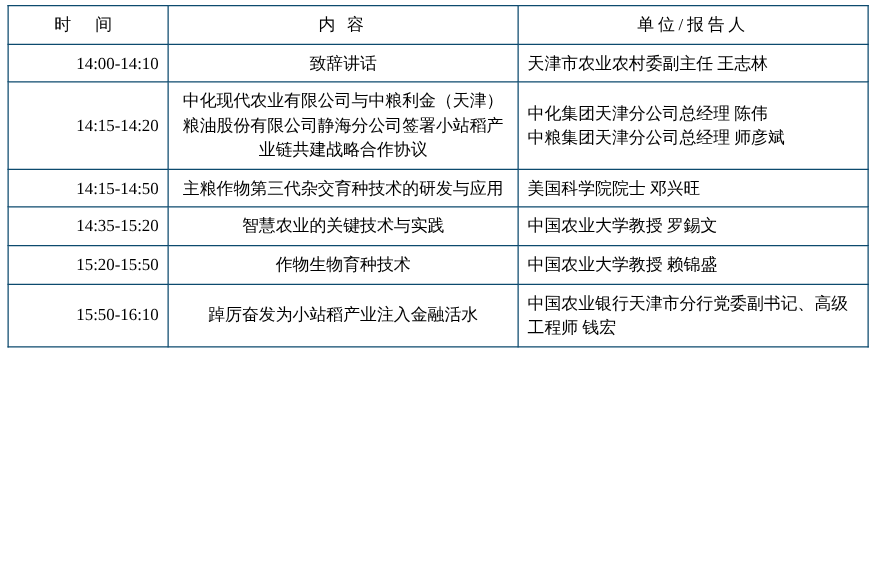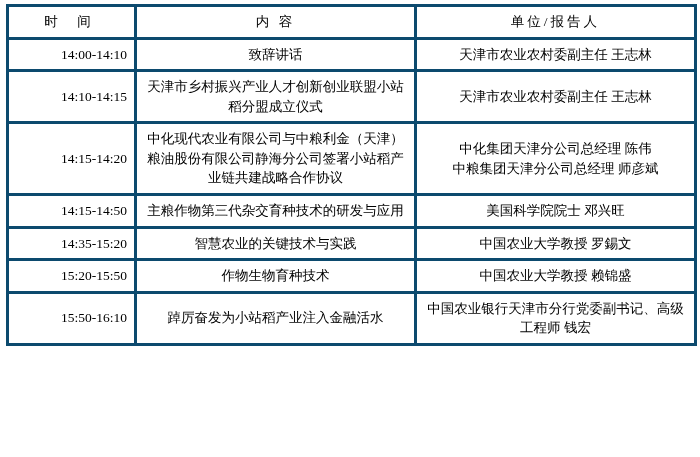--- a/index.html
+++ b/index.html
@@ -20,21 +20,21 @@
     box-sizing: border-box;
     padding: 4px 6px 0 6px;
   }
   table.schedule {
     border-collapse: collapse;
     table-layout: fixed;
     width: 688px;
     margin: 0 auto;
   }
   table.schedule td, table.schedule th {
-    border: 3px solid #0c4a6e;
+    border: 1px solid #0c4a6e;
     vertical-align: middle;
     padding: 5px 7px;
     font-size: 13.5px;
     line-height: 1.45;
     font-weight: normal;
   }
   col.c-time { width: 128px; }
   col.c-content { width: 280px; }
   col.c-unit { width: 280px; }
 
@@ -52,21 +52,21 @@
     font-size: 14px;
     letter-spacing: 0px;
     white-space: nowrap;
   }
   td.content-cell {
     text-align: center;
   }
   td.unit-cell {
     text-align: left;
   }
-  .line { display: block; text-align: center; }
+  .line { display: block; }
 </style>
 </head>
 <body>
 
 <div class="page">
   <table class="schedule">
     <colgroup>
       <col class="c-time">
       <col class="c-content">
       <col class="c-unit">
@@ -75,27 +75,20 @@
       <tr>
         <th class="head-time">时 间</th>
         <th class="head-content">内 容</th>
         <th class="head-unit">单位/报告人</th>
       </tr>
     </thead>
     <tbody id="schedule-body">
         <tr>
           <td class="time-cell">14:00-14:10</td>
           <td class="content-cell">致辞讲话</td>
-          <td class="unit-cell">
-            <span class="line">天津市农业农村委副主任 王志林</span>
-          </td>
-        </tr>
-        <tr>
-          <td class="time-cell">14:10-14:15</td>
-          <td class="content-cell">天津市乡村振兴产业人才创新创业联盟小站稻分盟成立仪式</td>
           <td class="unit-cell">
             <span class="line">天津市农业农村委副主任 王志林</span>
           </td>
         </tr>
         <tr>
           <td class="time-cell">14:15-14:20</td>
           <td class="content-cell">中化现代农业有限公司与中粮利金（天津）粮油股份有限公司静海分公司签署小站稻产业链共建战略合作协议</td>
           <td class="unit-cell">
             <span class="line">中化集团天津分公司总经理 陈伟</span>
             <span class="line">中粮集团天津分公司总经理 师彦斌</span>

